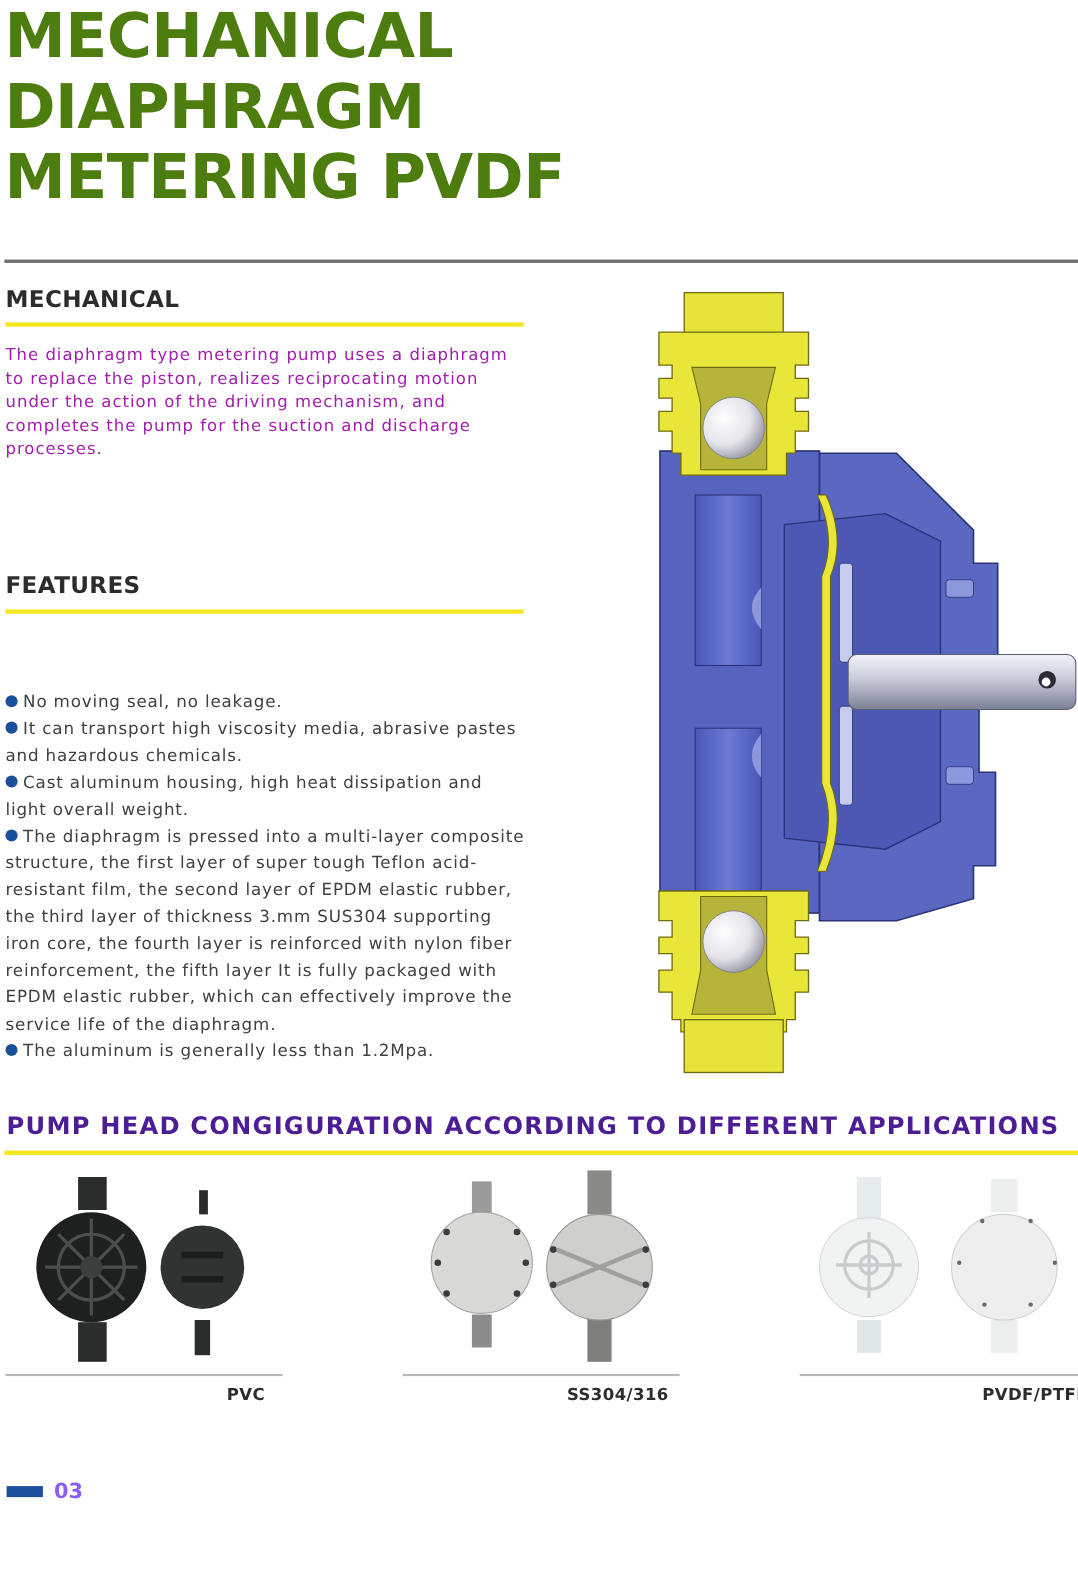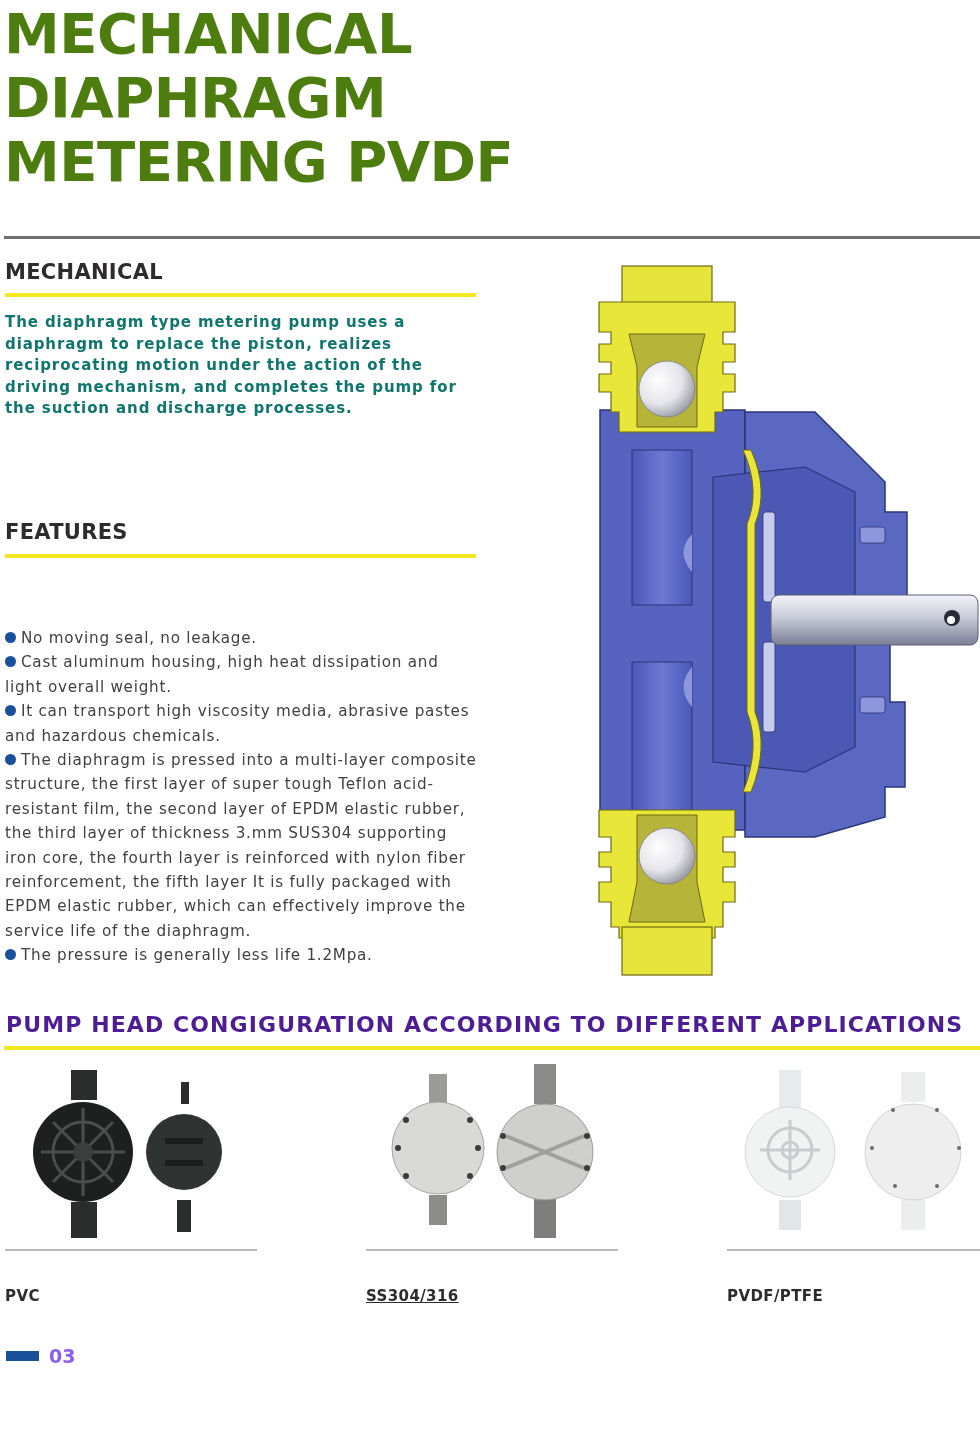--- a/index.html
+++ b/index.html
@@ -9,39 +9,39 @@
            font-family: "DejaVu Sans", sans-serif; font-weight: bold;
            font-size: 56px; line-height: 64px; color: #4d7c0f; letter-spacing: -0.5px; }
   .title span { display: block; }
   .top-rule { position: absolute; left: 4px; top: 236px; width: 976px; height: 3px; background: #6e6e6e; }
 
   .section-h { position: absolute; left: 5px; margin: 0; font-weight: bold; font-size: 21px;
                color: #2e2b2c; letter-spacing: 0.3px; }
   .yellow-rule { position: absolute; height: 4px; background: #f3e722; }
 
   .def-text { position: absolute; left: 5px; top: 312px; width: 472px; margin: 0;
-              font-size: 15px; line-height: 21.6px; letter-spacing: 0.9px; color: #0f766e; font-weight: bold; }
+              font-size: 15px; line-height: 21.6px; letter-spacing: 0.9px; color: #a21caf; }
 
   .features { position: absolute; left: 5px; top: 626px; width: 472px; margin: 0; padding: 0;
               list-style: none; font-size: 15.2px; line-height: 24.4px; letter-spacing: 0.75px; color: #404040; }
   .features li { margin: 0; padding: 0; }
   .bullet { display: inline-block; width: 11px; height: 11px; border-radius: 50%;
             background: #1a4f9c; margin-right: 5px; vertical-align: 0px; }
 
   .diagram { position: absolute; left: 585px; top: 262px; width: 395px; height: 716px; }
 
   .pumphead-h { position: absolute; left: 6px; top: 1012px; margin: 0; font-weight: bold;
                 font-size: 22px; color: #4c1d95; letter-spacing: 1.1px; white-space: nowrap; }
 
   .products { position: absolute; left: 0; top: 1060px; width: 980px; height: 230px; }
   .product { position: absolute; top: 0; height: 230px; }
   .product svg { position: absolute; top: 0; left: 0; }
   .product .rule { position: absolute; top: 189px; left: 0; height: 2px; background: #b9b9b9; }
-  .product .label { position: absolute; top: 199px; left: 0; text-align: left; font-weight: bold;
-                    font-size: 15px; color: #2e2b2c; letter-spacing: 0.4px; margin-top: 28px; }
+  .product .label { position: absolute; top: 199px; left: 0; text-align: right; font-weight: bold;
+                    font-size: 15px; color: #2e2b2c; letter-spacing: 0.4px; }
 
   .footer { position: absolute; left: 6px; top: 1345px; display: flex; align-items: center; }
   .page-bar { width: 33px; height: 10px; background: #1a4f9c; margin-right: 10px; }
   .page-num { font-weight: bold; font-size: 19px; color: #8b5cf6; }
 </style>
 </head>
 <body>
 
 <h1 class="title">
   <span>MECHANICAL</span>
@@ -51,24 +51,24 @@
 <div class="top-rule"></div>
 
 <h2 class="section-h" style="top:260px;">MECHANICAL</h2>
 <div class="yellow-rule" style="left:5px; top:293px; width:471px;"></div>
 <p class="def-text">The diaphragm type metering pump uses a diaphragm to replace the piston, realizes reciprocating motion under the action of the driving mechanism, and completes the pump for the suction and discharge processes.</p>
 
 <h2 class="section-h" style="top:520px;text-align:right;">FEATURES</h2>
 <div class="yellow-rule" style="left:5px; top:554px; width:471px;"></div>
 <ul class="features">
   <li><span class="bullet"></span><span>No moving seal, no leakage.</span></li>
+  <li><span class="bullet"></span><span>It can transport high viscosity media, abrasive pastes and hazardous chemicals.</span></li>
   <li><span class="bullet"></span><span>Cast aluminum housing, high heat dissipation and light overall weight.</span></li>
-  <li><span class="bullet"></span><span>It can transport high viscosity media, abrasive pastes and hazardous chemicals.</span></li>
   <li><span class="bullet"></span><span>The diaphragm is pressed into a multi-layer composite structure, the first layer of super tough Teflon acid-resistant film, the second layer of EPDM elastic rubber, the third layer of thickness 3.mm SUS304 supporting iron core, the fourth layer is reinforced with nylon fiber reinforcement, the fifth layer It is fully packaged with EPDM elastic rubber, which can effectively improve the service life of the diaphragm.</span></li>
-  <li><span class="bullet"></span><span>The pressure is generally less life 1.2Mpa.</span></li>
+  <li><span class="bullet"></span><span>The aluminum is generally less than 1.2Mpa.</span></li>
 </ul>
 
 <div class="diagram">
   <svg width="395" height="716" viewBox="0 0 395 716">
     <defs>
       <linearGradient id="rod" x1="0" y1="0" x2="0" y2="1">
         <stop offset="0" stop-color="#f2f3f8"></stop>
         <stop offset="0.45" stop-color="#c9cbd9"></stop>
         <stop offset="1" stop-color="#7b7f95"></stop>
       </linearGradient>
@@ -173,21 +173,21 @@
           <line x1="140" y1="108" x2="218" y2="76"></line>
       </g>
       <g fill="#3c3c3c">
         <circle cx="137" cy="76" r="3"></circle>
           <circle cx="221" cy="76" r="3"></circle>
           <circle cx="137" cy="108" r="3"></circle>
           <circle cx="221" cy="108" r="3"></circle>
       </g>
     </svg>
     <div class="rule" style="width:252px;"></div>
-    <div class="label" style="width:242px;text-decoration:underline;">SS304/316</div>
+    <div class="label" style="width:242px;">SS304/316</div>
   </div>
 
   <div class="product" style="left:727px; width:253px;">
     <svg width="253" height="185" viewBox="0 0 253 185">
       <rect x="52" y="10" width="22" height="40" fill="#e6ebee"></rect>
       <rect x="52" y="140" width="22" height="30" fill="#e1e6e9"></rect>
       <circle cx="63" cy="92" r="45" fill="#f1f3f3" stroke="#d5d8d9" stroke-width="1"></circle>
       <g fill="none" stroke="#c9cccd" stroke-width="3">
         <circle cx="63" cy="90" r="22"></circle>
           <circle cx="63" cy="90" r="8"></circle>

